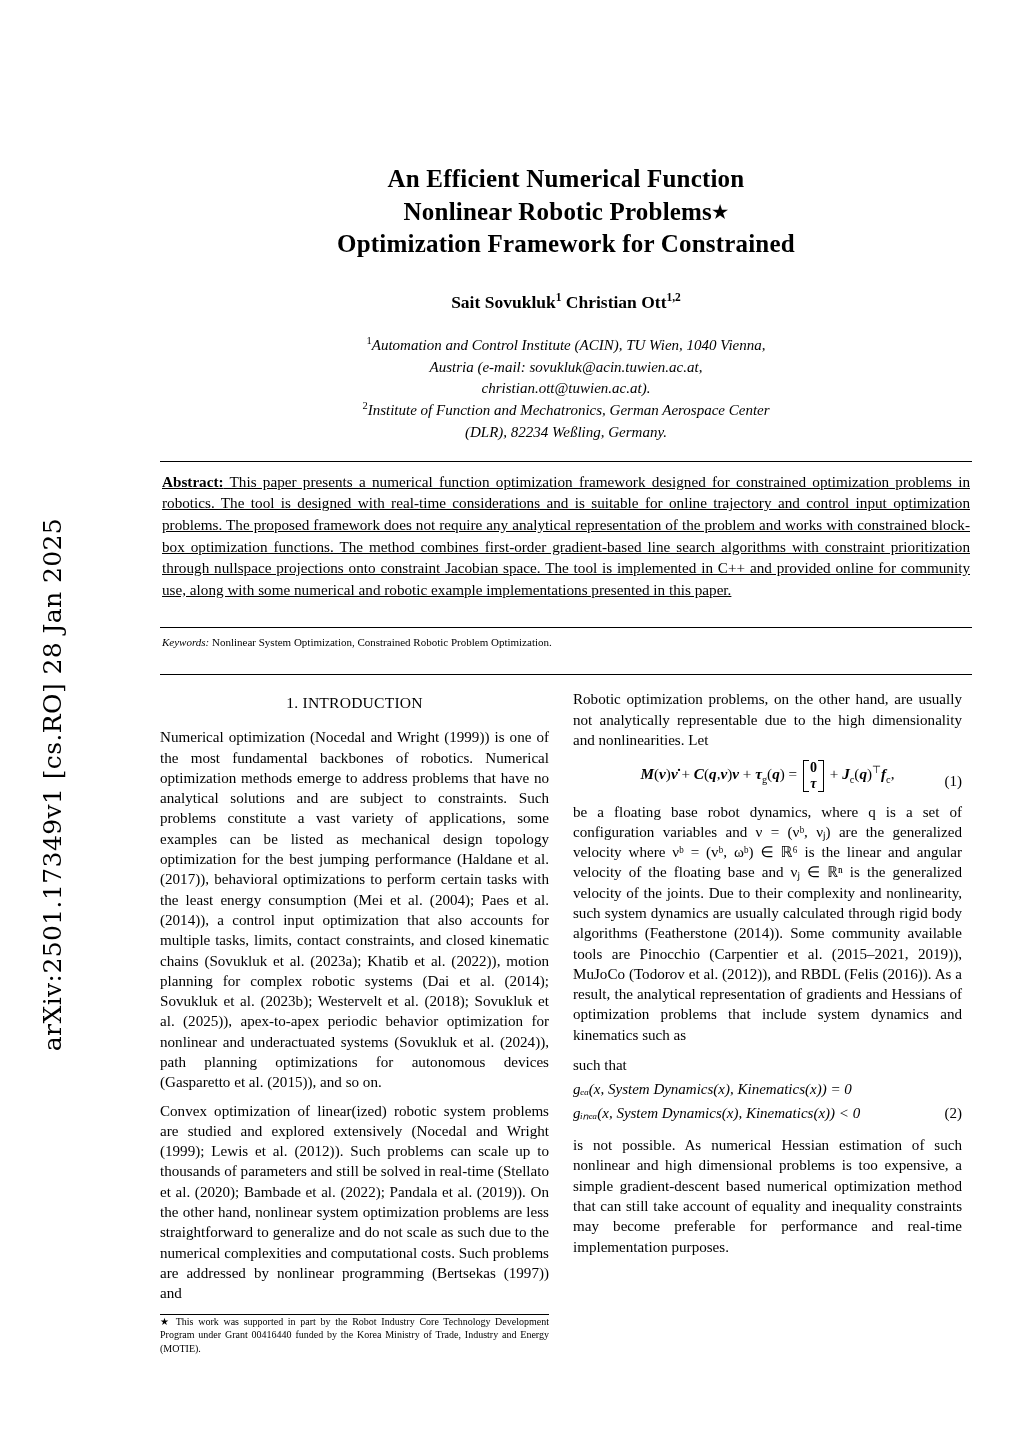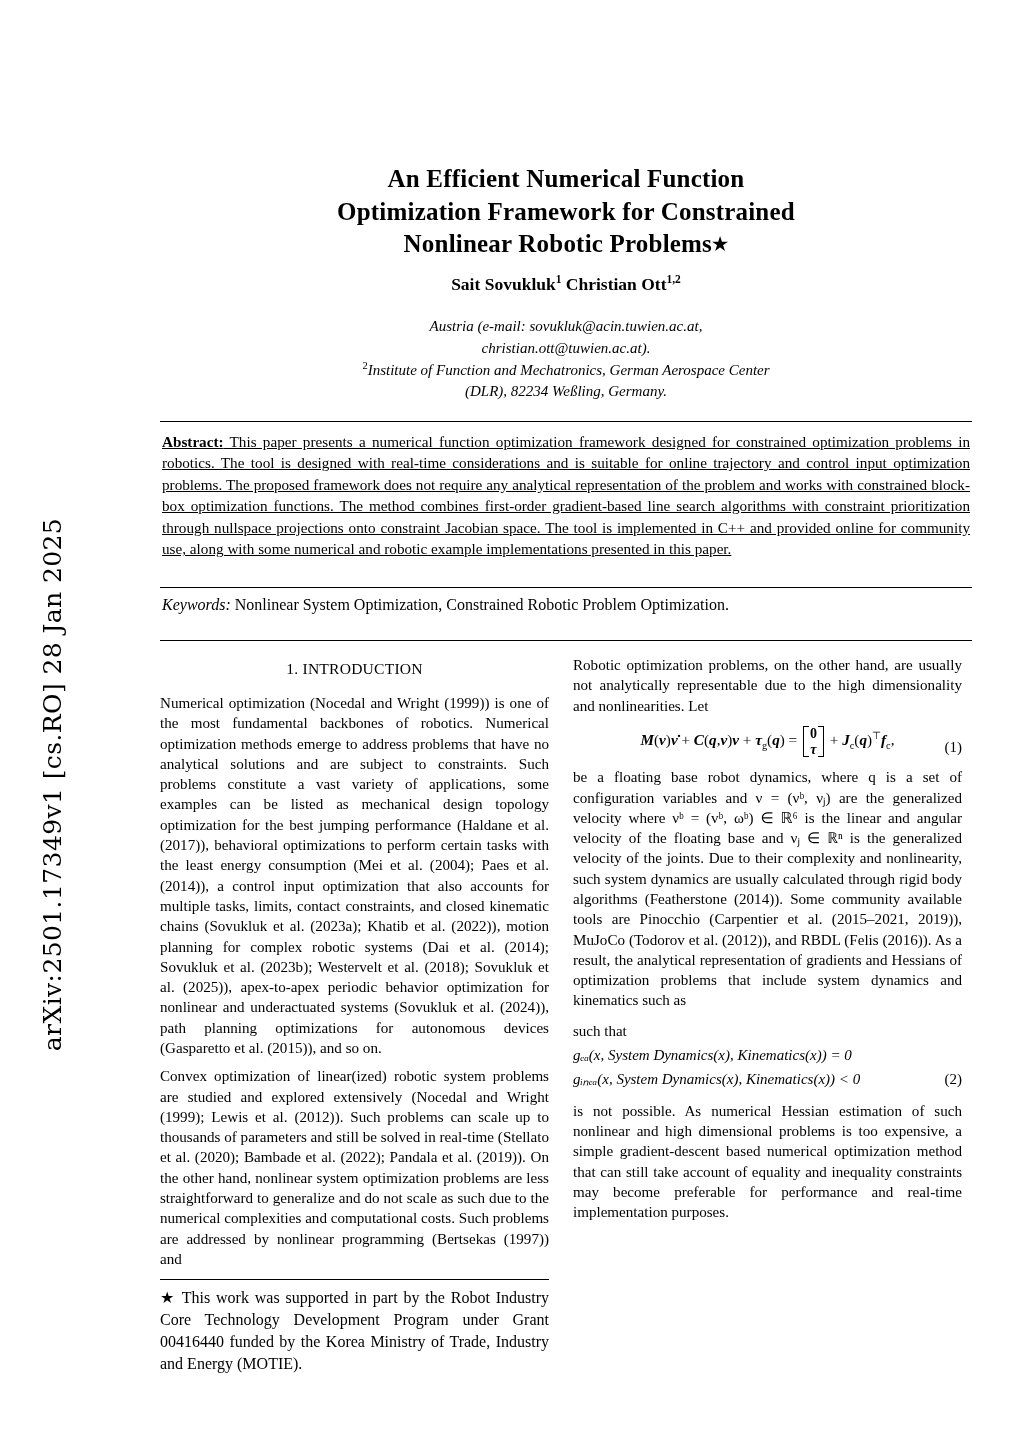--- a/index.html
+++ b/index.html
@@ -48,21 +48,21 @@
     font-weight: bold;
     line-height: 1.30;
     letter-spacing: 0.2px;
   }
   .title .star {
     font-size: 18px;
     vertical-align: 2px;
   }
 
   .authors {
-    margin-top: 12px;
+    margin-top: 30px;
     text-align: center;
     font-size: 17.5px;
     font-weight: bold;
   }
   .authors sup { font-weight: bold; font-size: 11.5px; }
 
   .affil {
     margin-top: 22px;
     text-align: center;
     font-size: 15px;
@@ -82,21 +82,21 @@
     text-decoration: underline;
   }
   .abstract-text {
     font-size: 15.2px;
     line-height: 1.42;
     text-align: justify;
     text-justify: inter-word;
   }
   .abstract-text .lbl { font-weight: bold; }
   .keywords {
-    font-size: 16px;
+    font-size: 11px;
     padding: 8px 2px 8px 2px;
     text-align: left;
   }
   .keywords .lbl { font-style: italic; }
 
   
   .columns {
     margin-top: 14px;
     display: flex;
     gap: 24px;
@@ -168,49 +168,49 @@
     line-height: 1;
     vertical-align: middle;
   }
   .minop .top { display: block; }
   .minop .bot { display: block; font-size: 10px; font-weight: bold; font-style: italic; }
 
   
   .footnote {
     margin-top: 10px;
     border-top: 1.1px solid #000;
-    padding-top: 7px;
-    font-size: 16px;
+    font-size: 10px;
     line-height: 1.36;
     text-align: justify;
   }
 </style>
 </head>
 <body>
 
 <div class="page">
 
   <div class="arxiv-stamp">arXiv:2501.17349v1  [cs.RO]  28 Jan 2025</div>
 
   <div class="content">
 
     <div class="title">
       <div>An Efficient Numerical Function</div>
-      <div>Optimization Framework for Constrained</div>
       <div>
         <span>Nonlinear Robotic Problems</span><span class="star">★</span>
       </div>
+      <div>Optimization Framework for Constrained</div>
     </div>
 
     <div class="authors">
       <span>Sait Sovukluk</span><sup>1</sup>
       <span>Christian Ott</span><sup>1,2</sup>
     </div>
 
     <div class="affil">
+      <div><sup>1</sup><span>Automation and Control Institute (ACIN), TU Wien, 1040 Vienna,</span></div>
       <div>Austria (e-mail: sovukluk@acin.tuwien.ac.at,</div>
       <div>christian.ott@tuwien.ac.at).</div>
       <div><sup>2</sup><span>Institute of Function and Mechatronics, German Aerospace Center</span></div>
       <div>(DLR), 82234 Weßling, Germany.</div>
     </div>
 
     <div class="rule"></div>
     <div class="abstract-box">
       <div class="abstract-text"><span class="lbl">Abstract:</span><span> This paper presents a numerical function optimization framework designed for constrained optimization problems in robotics. The tool is designed with real-time considerations and is suitable for online trajectory and control input optimization problems. The proposed framework does not require any analytical representation of the problem and works with constrained block-box optimization functions. The method combines first-order gradient-based line search algorithms with constraint prioritization through nullspace projections onto constraint Jacobian space. The tool is implemented in C++ and provided online for community use, along with some numerical and robotic example implementations presented in this paper.</span></div>
     </div>

